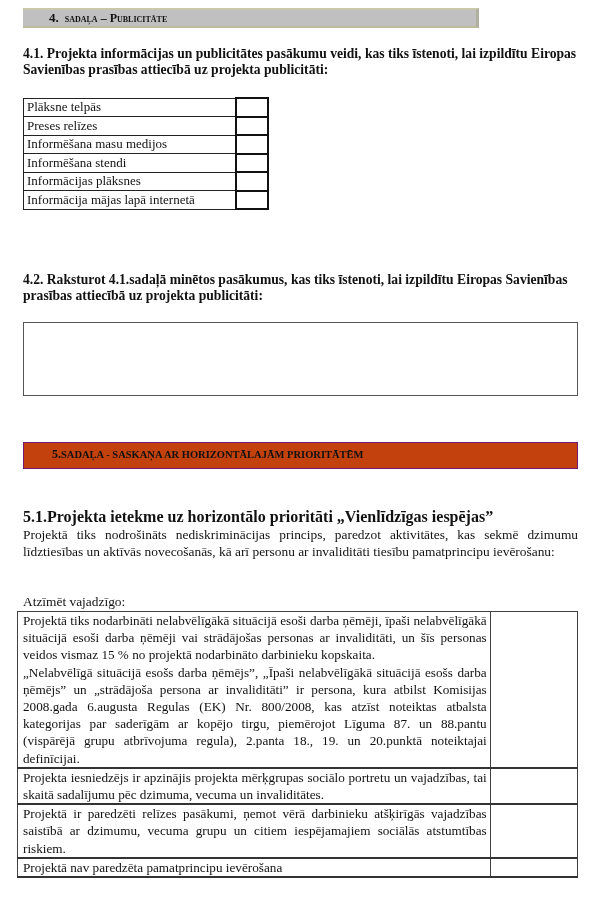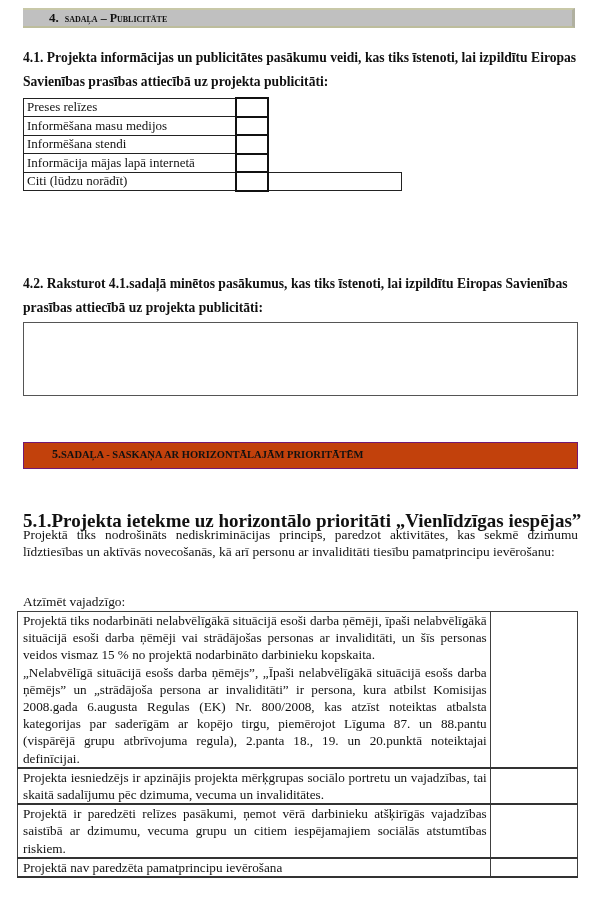--- a/index.html
+++ b/index.html
@@ -5,21 +5,21 @@
   html, body { margin: 0; padding: 0; background: #ffffff; }
   body {
     width: 600px; height: 913px; position: relative; overflow: hidden;
     font-family: "Liberation Serif", "DejaVu Serif", serif;
     color: #111;
   }
   .abs { position: absolute; }
 
   
   .sec4-header {
-    left: 23px; top: 8px; width: 552px; height: 20px;
+    left: 23px; top: 8px; width: 456px; height: 20px;
     background: #c0c0c0;
     border-top: 2px solid #c8c8a8;
     border-bottom: 2px solid #bdbd9c;
     border-right: 3px solid #b0b0a0;
     box-sizing: border-box;
     font-weight: bold; font-size: 12px; line-height: 16px;
     padding-left: 26px;
   }
   .sec4-header .big { font-size: 13px; }
   .sc { font-variant: small-caps; }
@@ -29,21 +29,21 @@
     background: #c2410c;
     border: 1px solid #701a75;
     box-sizing: border-box;
     font-weight: bold; font-size: 10.5px; line-height: 23px;
     padding-left: 28px;
     text-transform: uppercase;
   }
   .sec5-header .num { font-size: 12px; }
 
   .q-title {
-    font-weight: bold; font-size: 13.6px; line-height: 24px;
+    font-weight: bold; font-size: 13.6px; line-height: 16px;
     left: 23px; width: 560px;
   }
 
   
   .opt-table {
     left: 23px; top: 97px;
     border-collapse: collapse;
     font-size: 13px;
   }
   .opt-table td {
@@ -87,52 +87,55 @@
 
 <div class="abs sec4-header">
   <span class="big">4.</span>&nbsp;
   <span class="sc">sadaļa – Publicitāte</span>
 </div>
 
 <div class="abs q-title" style="top:46px;">4.1. Projekta informācijas un publicitātes pasākumu veidi, kas tiks īstenoti, lai izpildītu Eiropas Savienības prasības attiecībā uz projekta publicitāti:</div>
 
 <table class="abs opt-table">
   <tbody>
+      <tr>
+    <td class="opt-label">Plāksne telpās</td>
+    <td class="opt-check"></td>
+  </tr>
   <tr>
     <td class="opt-label">Preses relīzes</td>
     <td class="opt-check"></td>
   </tr>
   <tr>
     <td class="opt-label">Informēšana masu medijos</td>
     <td class="opt-check"></td>
   </tr>
   <tr>
     <td class="opt-label">Informēšana stendi</td>
     <td class="opt-check"></td>
   </tr>
   <tr>
-    <td class="opt-label">Informācija mājas lapā internetā</td>
+    <td class="opt-label">Informācijas plāksnes</td>
     <td class="opt-check"></td>
   </tr>
   <tr>
-    <td class="opt-label">Citi (lūdzu norādīt)</td>
+    <td class="opt-label">Informācija mājas lapā internetā</td>
     <td class="opt-check"></td>
-    <td class="opt-extra"></td>
   </tr>
 </tbody>
   </table>
 
 <div class="abs q-title" style="top:272px;">4.2. Raksturot 4.1.sadaļā minētos pasākumus, kas tiks īstenoti, lai izpildītu Eiropas Savienības prasības attiecībā uz projekta publicitāti:</div>
 <div class="abs answer-box"></div>
 
 <div class="abs sec5-header">
   <span class="num">5.</span><span>sadaļa - saskaņa ar horizontālajām prioritātēm</span>
 </div>
 
-<div class="abs q-title" style="top:509px; font-size:19px;">5.1.Projekta ietekme uz horizontālo prioritāti „Vienlīdzīgas iespējas”</div>
+<div class="abs q-title" style="top:509px; font-size:16px;">5.1.Projekta ietekme uz horizontālo prioritāti „Vienlīdzīgas iespējas”</div>
 <div class="abs para" style="top:527px;">Projektā tiks nodrošināts nediskriminācijas princips, paredzot aktivitātes, kas sekmē dzimumu līdztiesības un aktīvās novecošanās, kā arī personu ar invaliditāti tiesību pamatprincipu ievērošanu:</div>
 <div class="abs atz">Atzīmēt vajadzīgo:</div>
 
 <table class="abs chk-table">
   <tbody>
       <tr>
     <td class="text">
       <div>Projektā tiks nodarbināti nelabvēlīgākā situācijā esoši darba ņēmēji, īpaši nelabvēlīgākā situācijā esoši darba ņēmēji vai strādājošas personas ar invaliditāti, un šīs personas veidos vismaz 15 % no projektā nodarbināto darbinieku kopskaita.</div>
       <div>„Nelabvēlīgā situācijā esošs darba ņēmējs”, „Īpaši nelabvēlīgākā situācijā esošs darba ņēmējs” un „strādājoša persona ar invaliditāti” ir persona, kura atbilst Komisijas 2008.gada 6.augusta Regulas (EK) Nr. 800/2008, kas atzīst noteiktas atbalsta kategorijas par saderīgām ar kopējo tirgu, piemērojot Līguma 87. un 88.pantu (vispārējā grupu atbrīvojuma regula), 2.panta 18., 19. un 20.punktā noteiktajai definīcijai.</div>
     </td>

